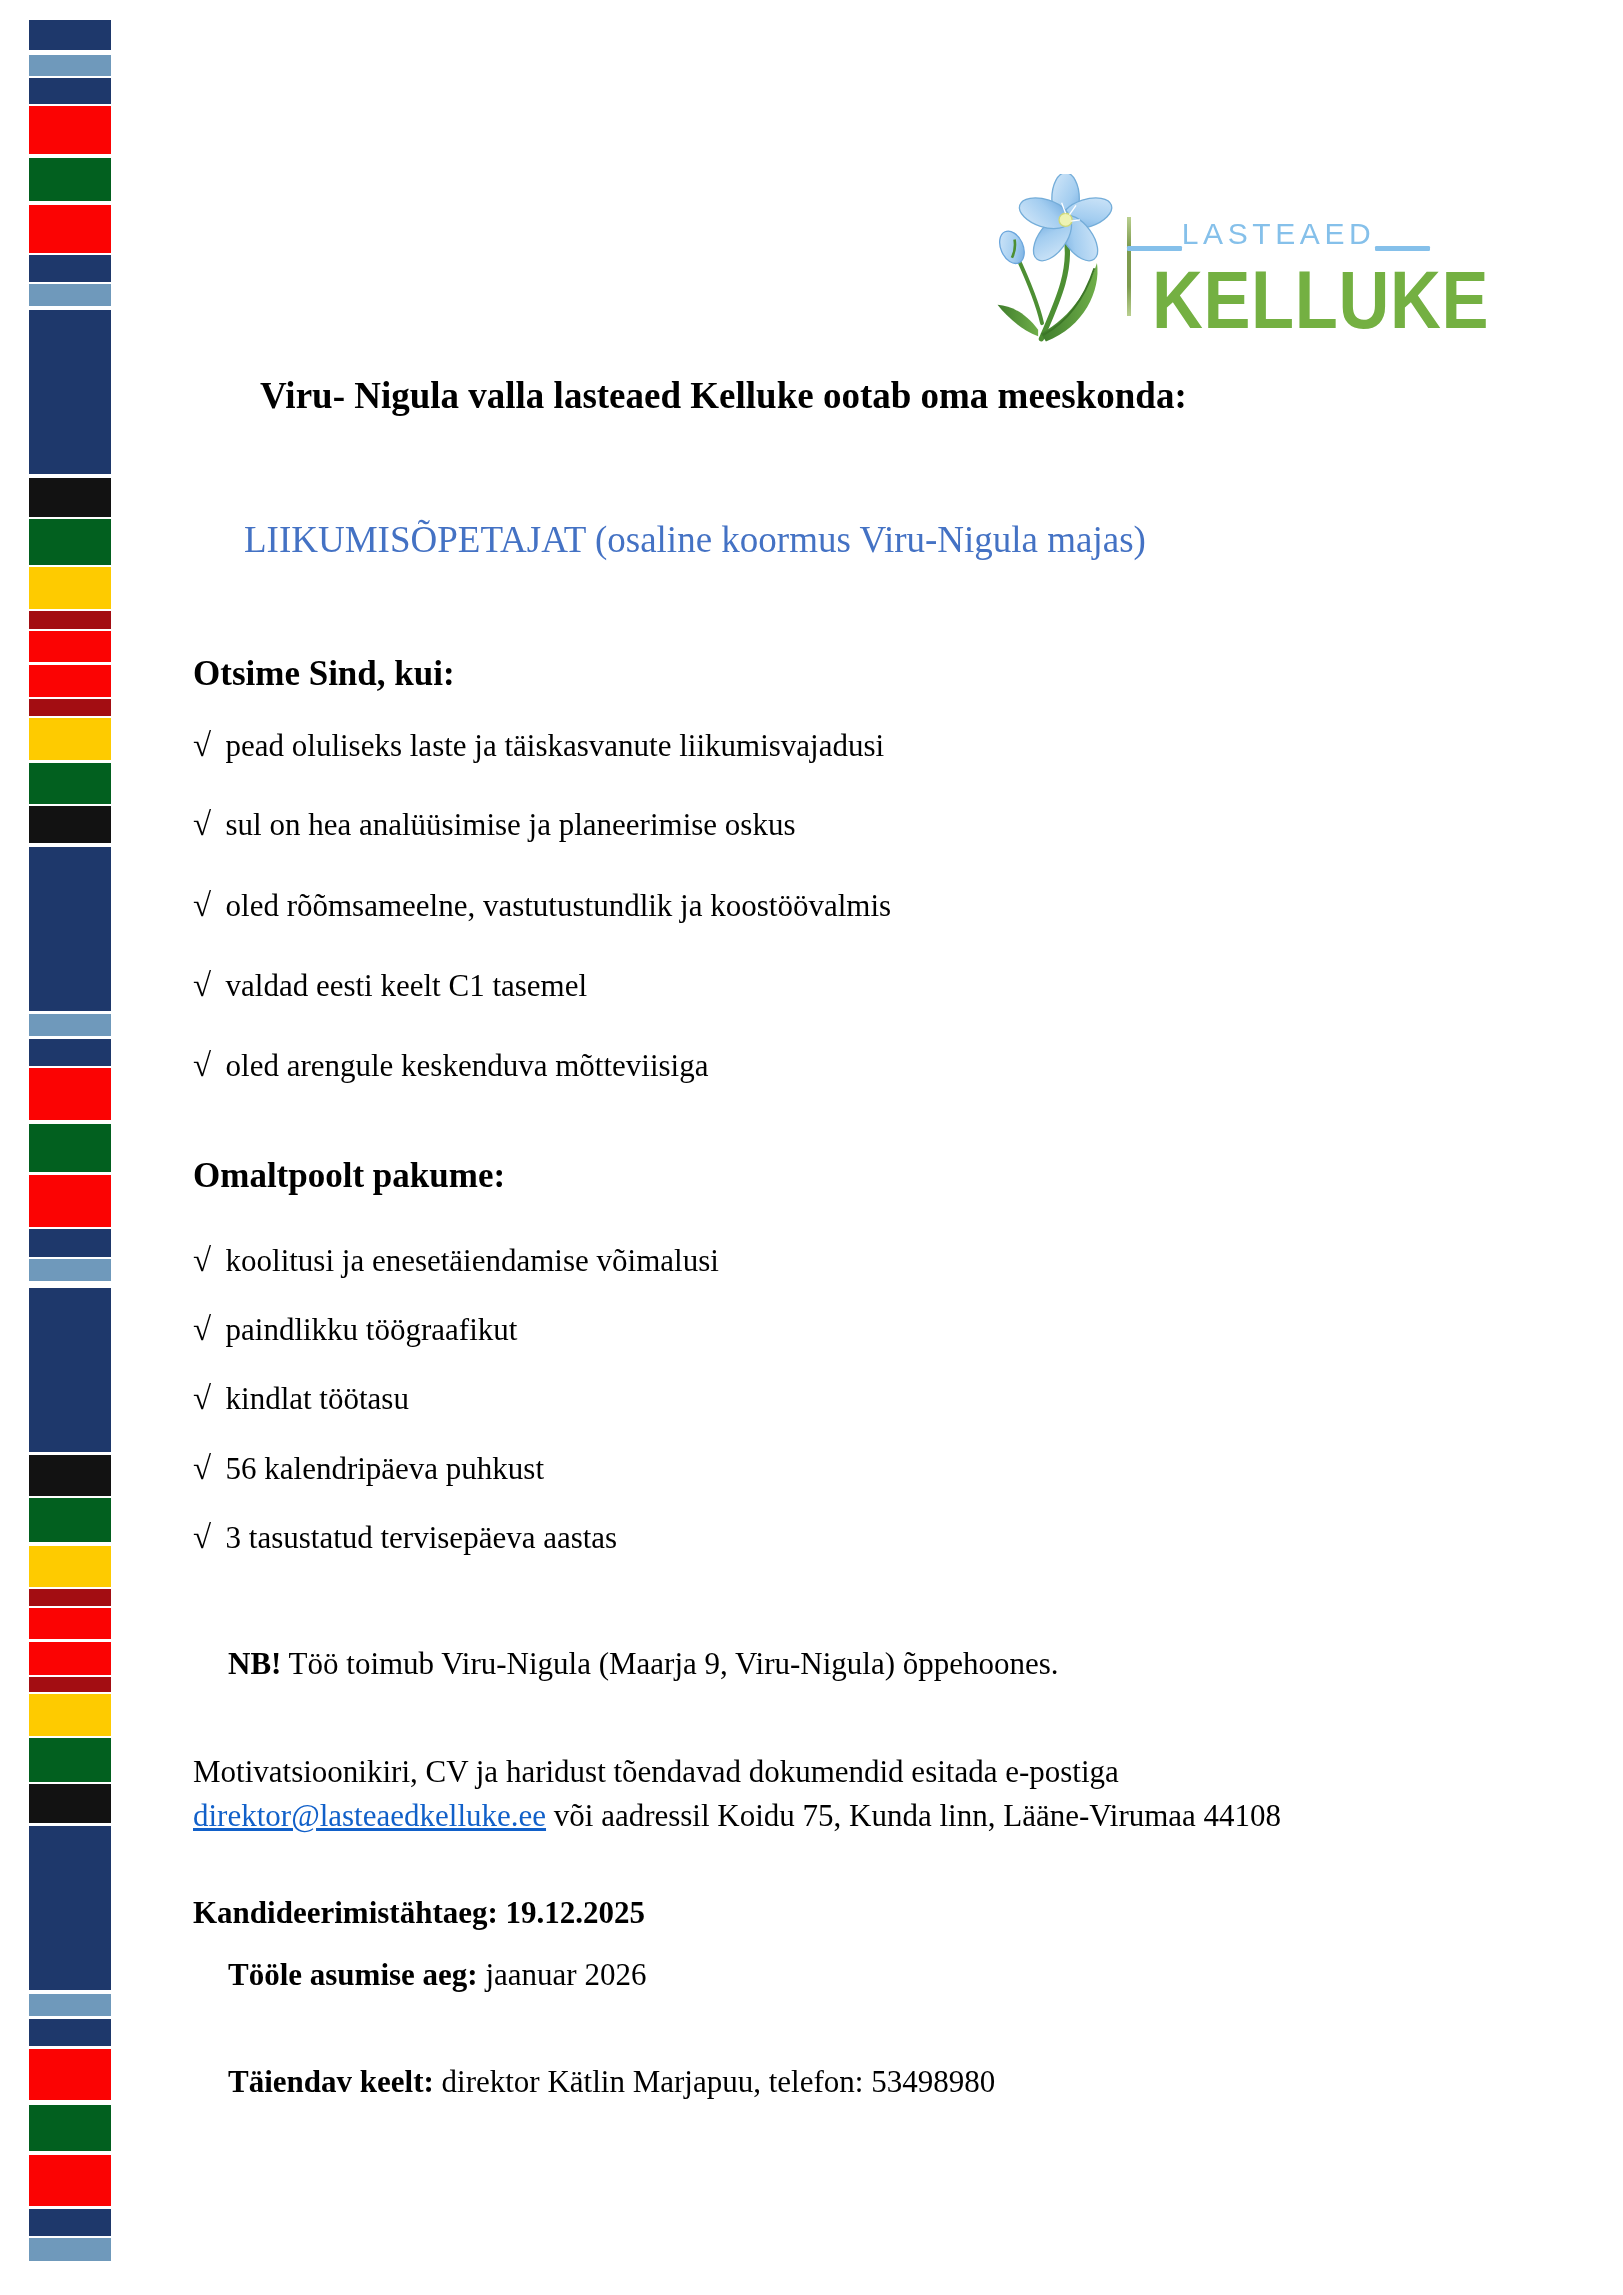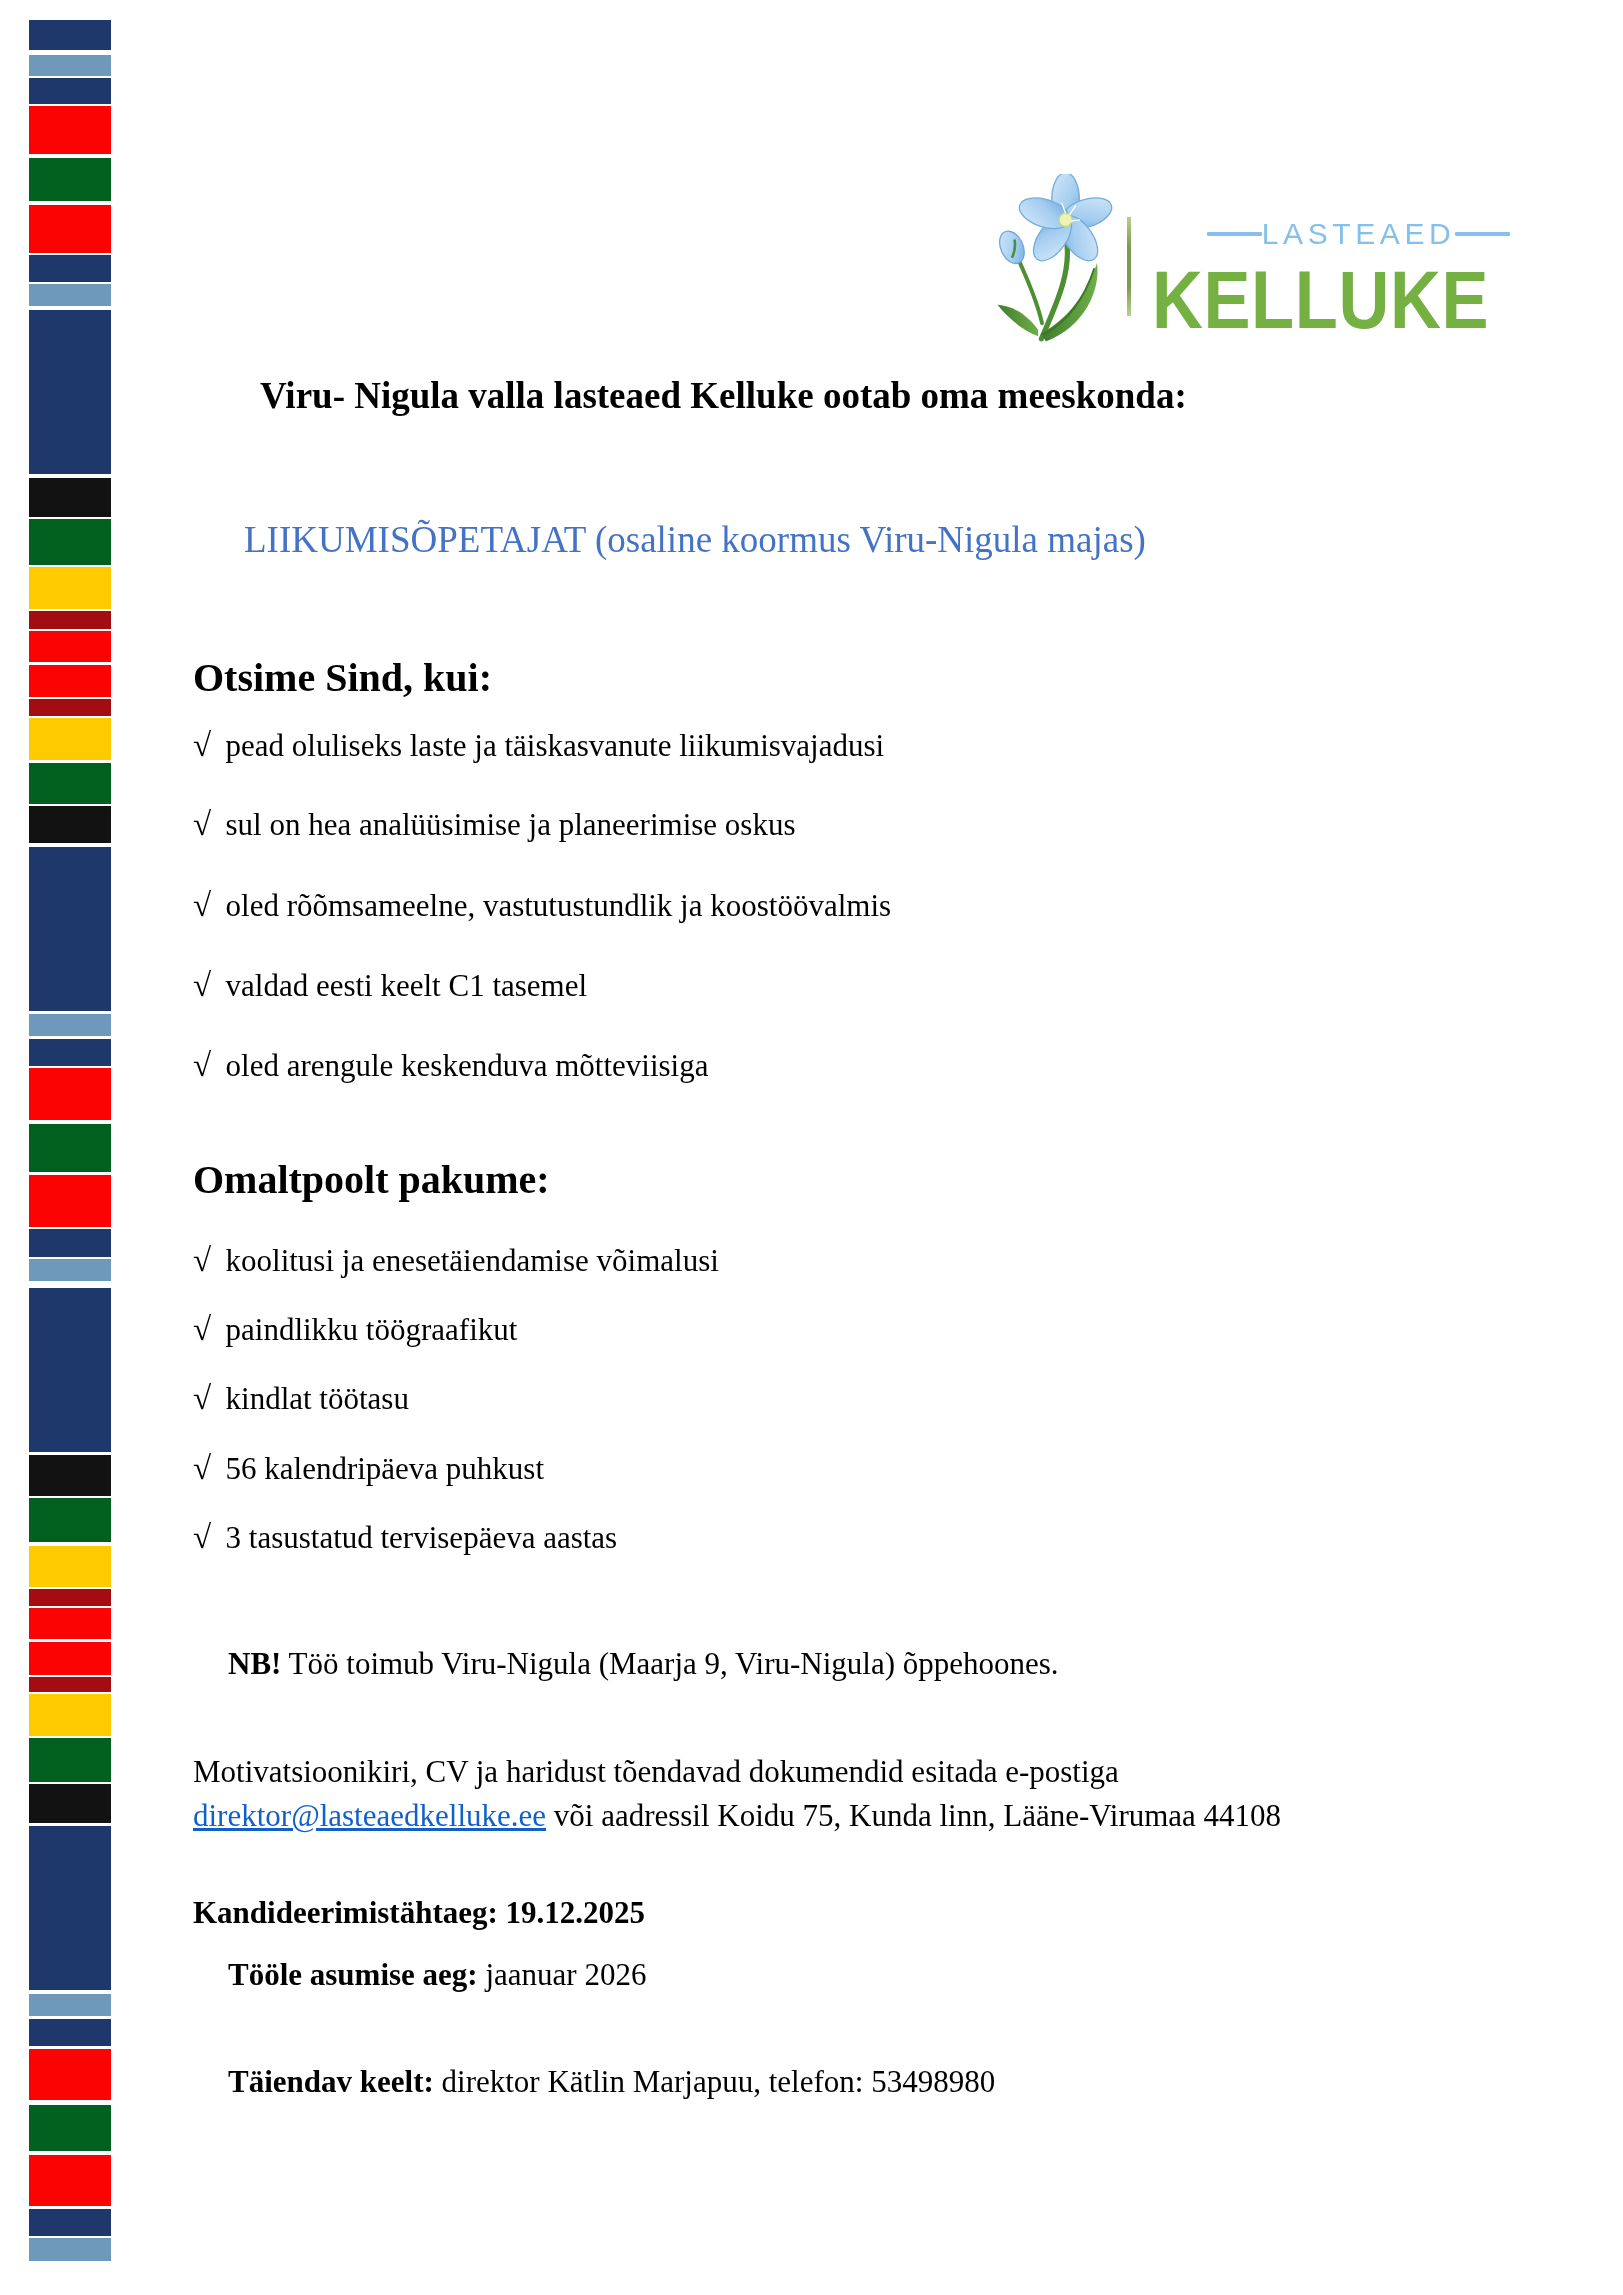--- a/index.html
+++ b/index.html
@@ -10,37 +10,37 @@
     overflow:hidden;
   }
   
   .stripe-band { position:absolute; left:29.4px; top:19.6px; width:82px; display:flex; flex-direction:column; }
   .stripe-band > div { width:100%; }
 
   
   .logo-flower { position:absolute; left:974px; top:174px; width:191px; height:191px; }
   .logo-divider { position:absolute; left:1127px; top:217px; width:3.9px; height:99px;
                   background:linear-gradient(180deg,#b9cf8f,#7d9b4e 30%,#7d9b4e 70%,#b9cf8f); }
-  .logo-top { position:absolute; left:1204px; top:217px; width:309px; display:flex; align-items:center; justify-content:center; }
+  .logo-top { position:absolute; left:1124px; top:217px; width:309px; display:flex; align-items:flex-end; justify-content:center; }
   .logo-top .dash { width:55px; height:4.6px; background:var(--logo-blue); border-radius:1.3px; }
   .logo-top .brand-top {
     font-family:"Liberation Sans", sans-serif; font-size:30px; font-weight:500;
     letter-spacing:4.6px; color:var(--logo-blue); white-space:nowrap;
   }
   .brand-bottom {
     position:absolute; left:1152px; top:254px;
     font-family:"Liberation Sans", sans-serif; font-size:81px; font-weight:700;
     letter-spacing:0.7px; color:var(--logo-green); white-space:nowrap;
     transform:scaleX(0.87); transform-origin:left top;
   }
 
   
   .doc-title { position:absolute; left:260px; top:374px; font-size:37px; font-weight:bold; white-space:nowrap; }
   .pos-heading { position:absolute; left:244px; top:518px; font-size:37px; font-weight:normal; color:var(--heading-blue); white-space:nowrap;text-align:right; }
-  .sec-heading { position:absolute; left:193px; font-size:40px; font-weight:bold; white-space:nowrap; }
+  .sec-heading { position:absolute; left:193px; font-size:35px; font-weight:bold; white-space:nowrap; }
   .item { position:absolute; left:193px; display:flex; gap:14.4px; font-size:31px; white-space:nowrap; }
   .item .check { font-size:33px; line-height:1; padding-top:1.3px; }
   .line { position:absolute; left:193px; font-size:31px; white-space:nowrap; }
   .line b { font-weight:bold;margin-left:35px; }
   .email { color:var(--link-blue); text-decoration:underline; cursor:pointer;text-align:center; }
 </style>
 </head>
 <body style="--heading-blue: #4472c4; --link-blue: #1160c9; --logo-blue: #85c0ea; --logo-green: #74b042;">
 
 <div class="stripe-band">

